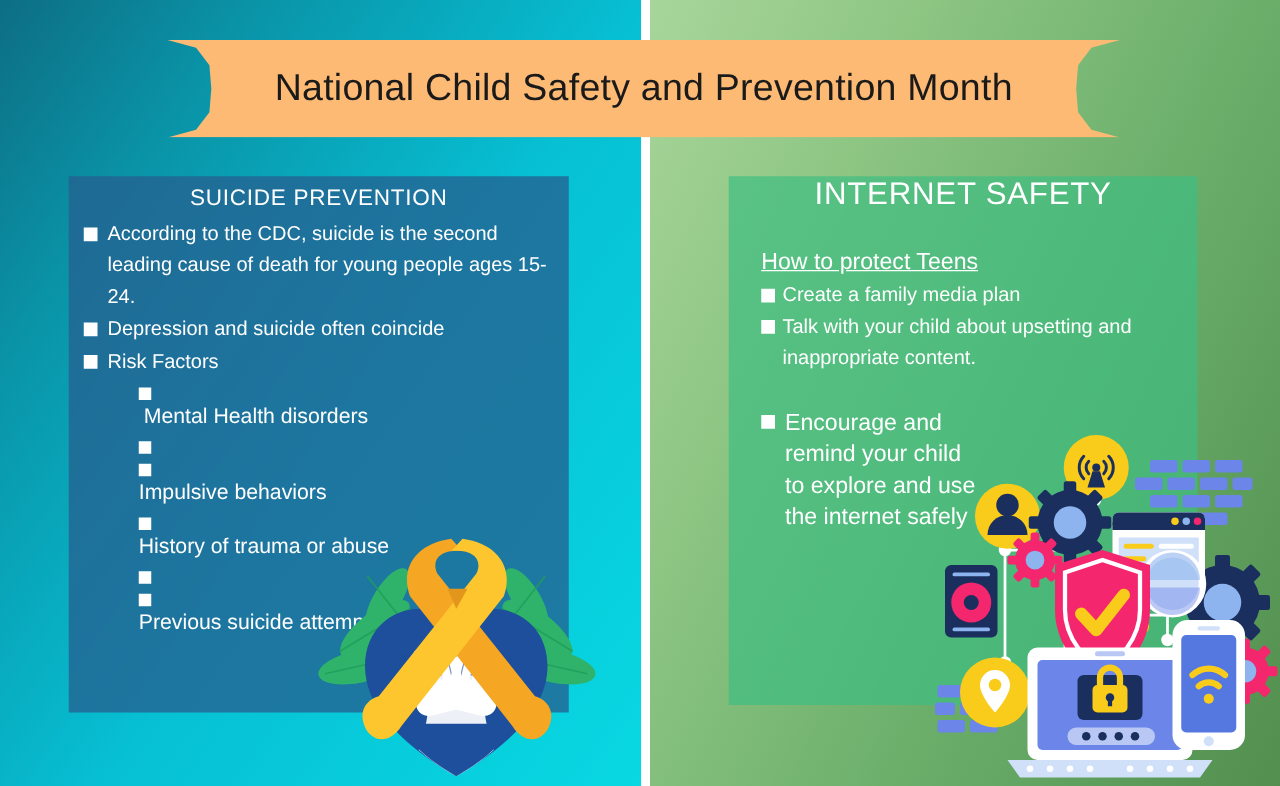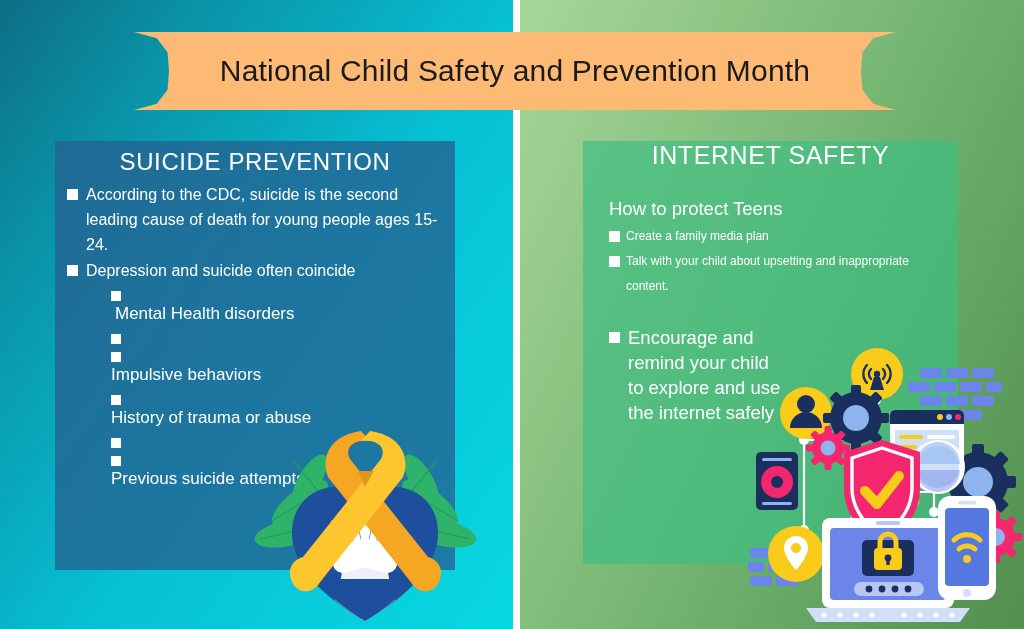--- a/index.html
+++ b/index.html
@@ -50,21 +50,21 @@
   }
   .card-right {
     left:583px; top:141px; width:375px; height:423px;
     background:rgba(63,190,129,.70);
   }
 
   .panel-head {
     text-align:center; color:#ffffff; font-weight:400;
     letter-spacing:.6px;
   }
-  .card-left .panel-head { font-size:24px; padding-top:7px; }
+  .card-left .panel-head { font-size:18px; padding-top:7px; }
   .card-right .panel-head { font-size:25px; padding-top:0; }
 
   
   .list { color:#ffffff; }
   .li {
     display:flex; align-items:flex-start;
     color:#ffffff;
   }
   .mark {
     flex:0 0 auto; display:inline-block; background:#ffffff;
@@ -73,22 +73,22 @@
   
   .left-body { padding:6px 14px 0 12px; }
   .left-body .li { font-size:16px; line-height:25px; margin-bottom:1px; }
   .left-body .li .mark { width:11px; height:11px; margin:7px 8px 0 0; }
   .left-body .li.sub { font-size:17px; line-height:25px; padding-left:44px;flex-direction:column; }
   .left-body .li.sub .mark { width:10px; height:10px; margin:7px 8px 0 0; }
   .left-body .li.sub.indent-extra .txt { padding-left:4px; }
 
   
   .right-body { padding:26px 14px 0 26px; }
-  .right-intro { font-size:18.5px; line-height:26px; color:#fff; margin-bottom:2px; }
-  .right-body .li { font-size:12px; line-height:25px; }
+  .right-intro { font-size:18.5px; line-height:26px; color:#fff; margin-bottom:2px;text-decoration:underline; }
+  .right-body .li { font-size:16px; line-height:25px; }
   .right-body .li .mark { width:11px; height:11px; margin:7px 6px 0 0; }
   .right-tail { margin-top:26px; width:175px; }
   .right-tail .li { font-size:18.5px; line-height:25px; }
   .right-tail .li .mark { width:11px; height:11px; margin:7px 8px 0 0; }
 
   
   .illus-left { position:absolute; left:258px; top:425px; width:215px; height:204px; }
   .illus-right { position:absolute; left:748px; top:352px; width:276px; height:277px; }
   svg { display:block; overflow:visible; }
 </style>
@@ -113,20 +113,24 @@
     <div class="li">
       <span class="mark"></span>
       <span class="txt">According to the CDC, suicide is the second leading cause of death for young people ages 15-24.</span>
     </div>
 
     <div class="li">
       <span class="mark"></span>
       <span class="txt">Depression and suicide often coincide</span>
     </div>
 
+    <div class="li">
+      <span class="mark"></span>
+      <span class="txt">Risk Factors</span>
+    </div>
 
     <div class="li sub indent-extra">
       <span class="mark"></span>
       <span class="txt">Mental Health disorders</span>
     </div>
     <div class="li sub">
       <span class="mark"></span>
     </div>
     <div class="li sub">
       <span class="mark"></span>

